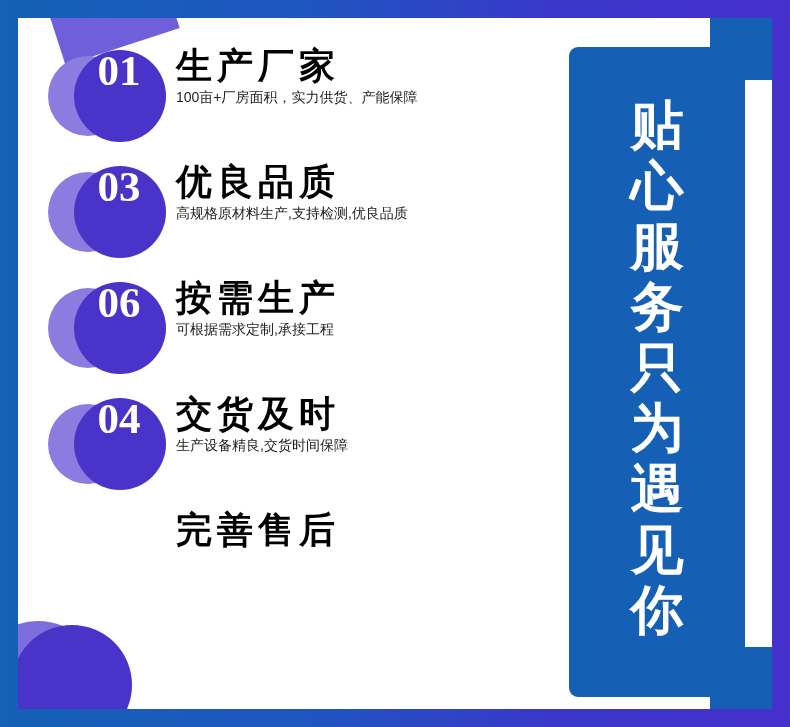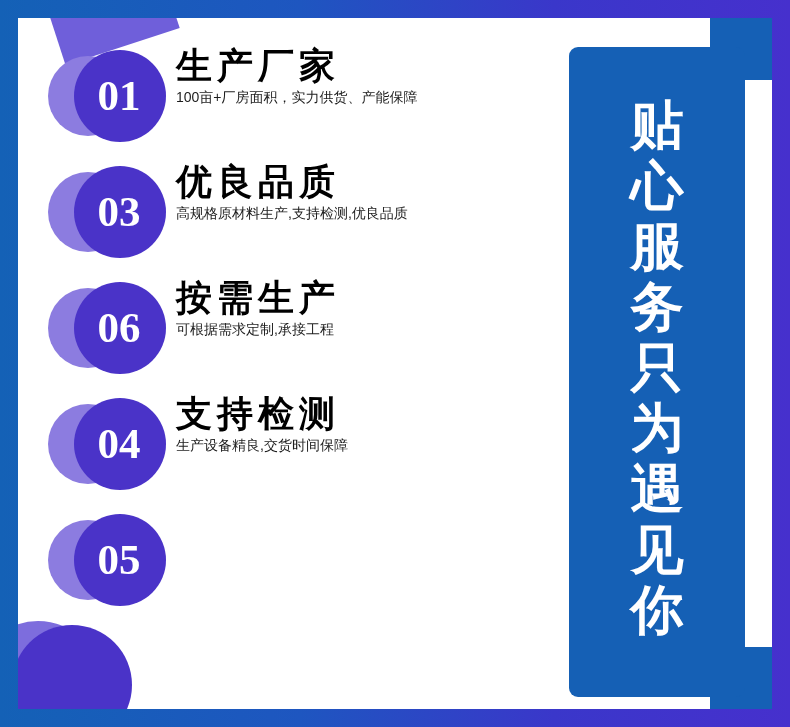--- a/index.html
+++ b/index.html
@@ -107,21 +107,20 @@
   }
   .badge .circle-front {
     position: absolute;
     left: 26px;
     top: 0;
     width: 92px;
     height: 92px;
     border-radius: 50%;
     background: #4a33c8;
     display: flex;
-    align-items: center;
     justify-content: center;
   }
   .badge .num {
     font-family: "Liberation Serif", "DejaVu Serif", serif;
     font-weight: bold;
     font-size: 43px;
     color: #ffffff;
     line-height: 1;
     letter-spacing: 0px;
     transform: translate(-1px, -1px);
@@ -233,33 +232,28 @@
       </div>
 
       <div class="feature-row">
         <div class="badge">
           <div class="circle-back"></div>
           <div class="circle-front">
             <span class="num">04</span>
           </div>
         </div>
         <div class="feature-text">
-          <div class="feature-title">支持检测</div>
+          <div class="feature-title">交货及时</div>
           <div class="feature-sub">生产设备精良,交货时间保障</div>
         </div>
       </div>
 
       <div class="feature-row">
-        <div class="badge">
-          <div class="circle-back"></div>
-          <div class="circle-front">
-            <span class="num">05</span>
-          </div>
-        </div>
-        <div class="feature-text">
+        <div class="feature-text">
+          <div class="feature-title">完善售后</div>
         </div>
       </div>
 
     </div>
 
     <div id="side-panel">
       <div id="side-panel-text">
         <span class="panel-char">贴</span>
         <span class="panel-char">心</span>
         <span class="panel-char">服</span>

